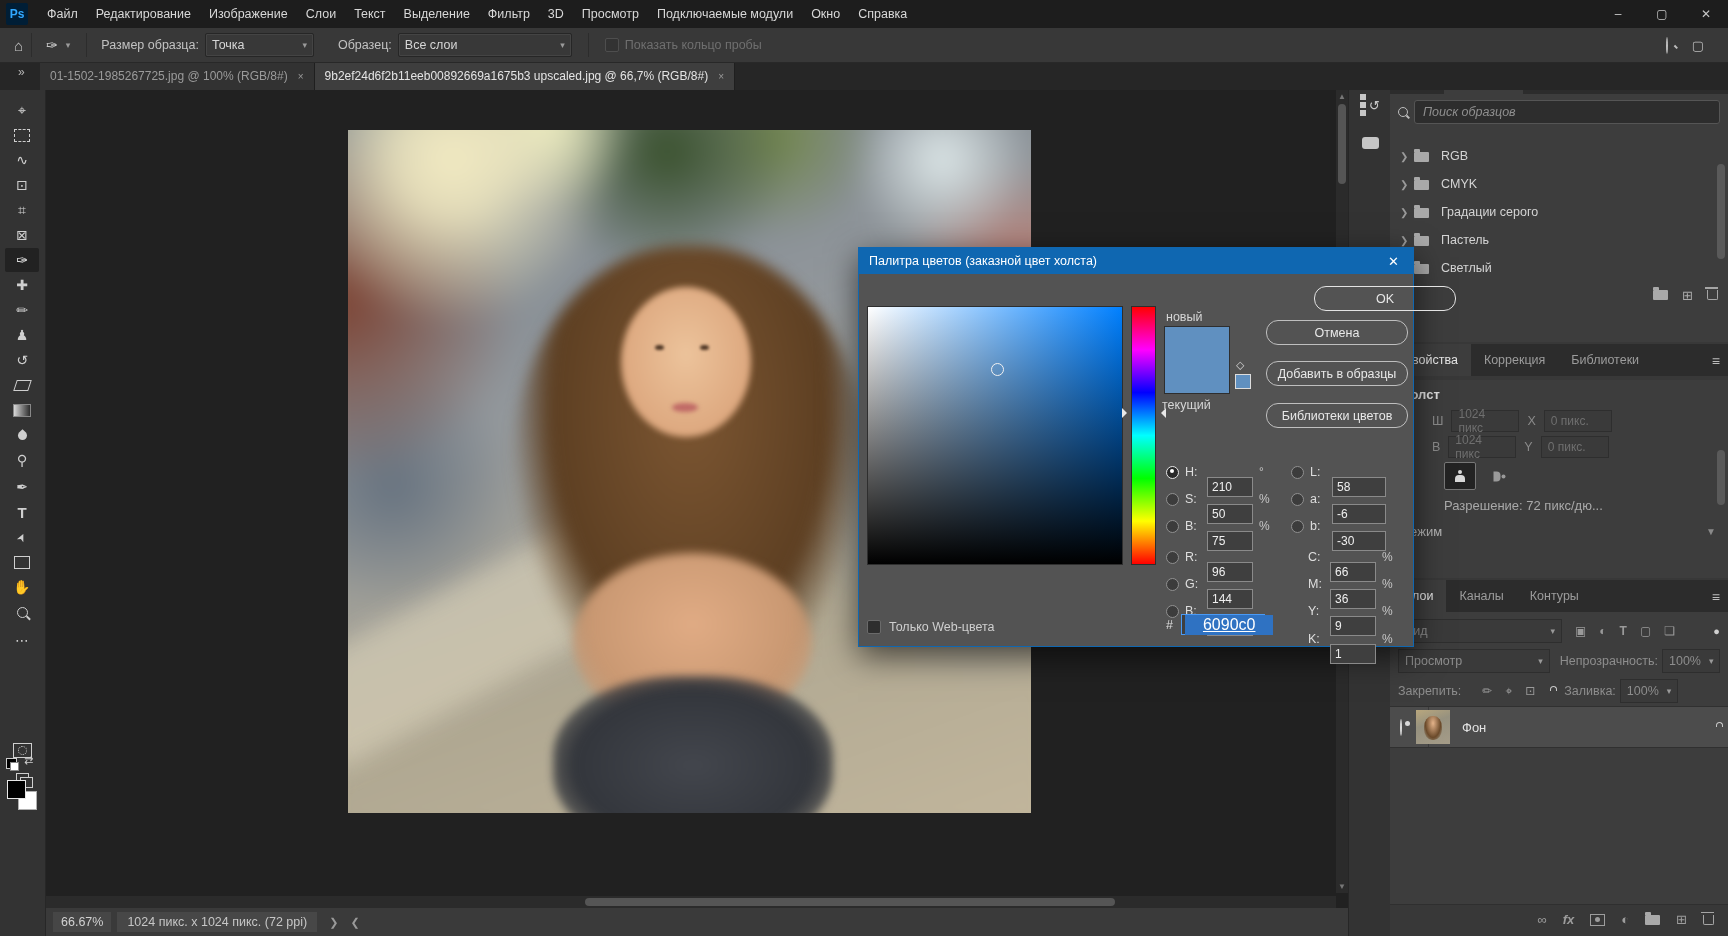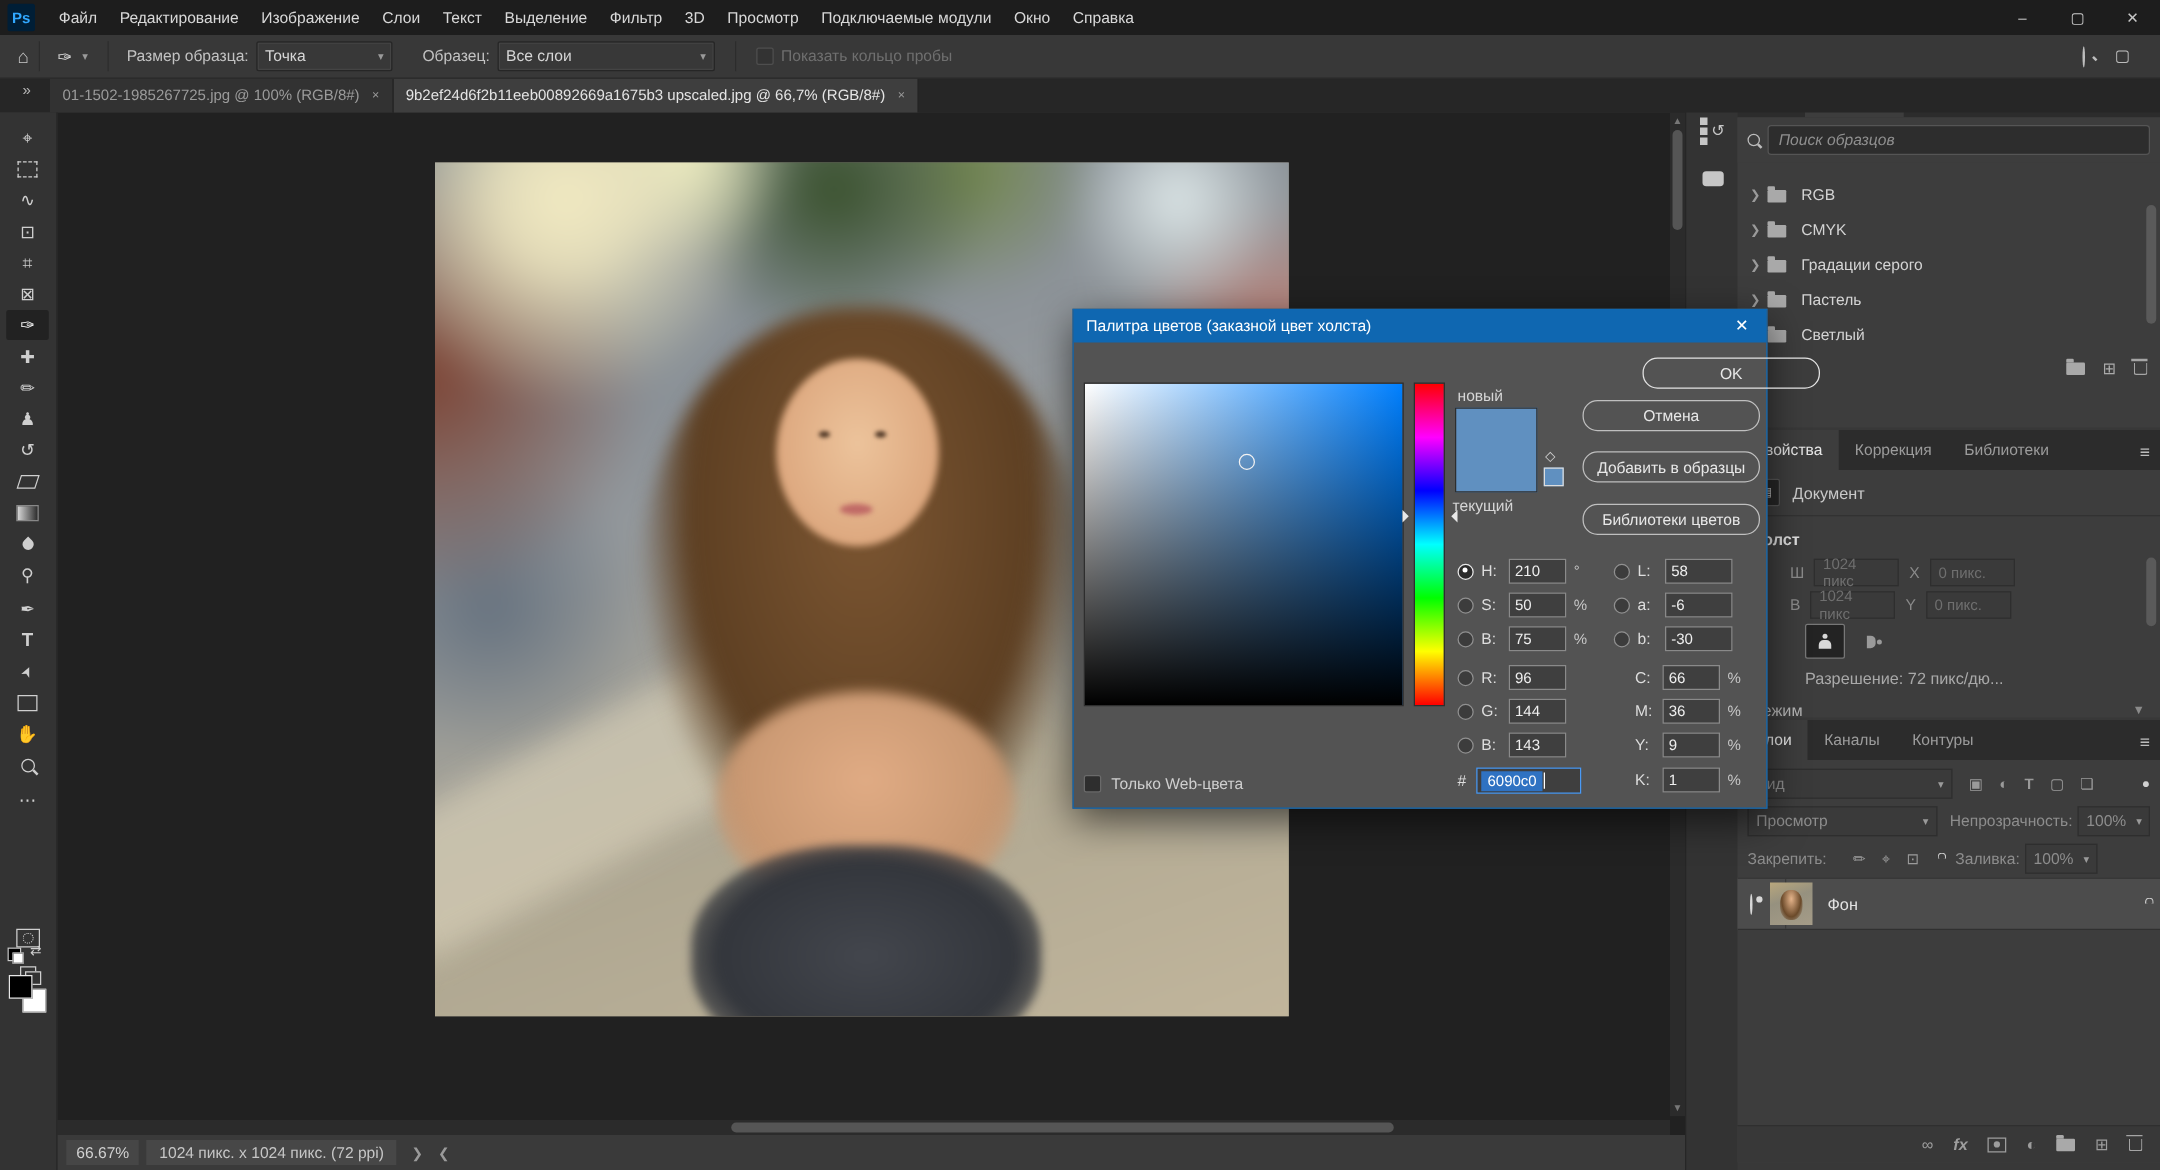--- a/index.html
+++ b/index.html
@@ -169,26 +169,26 @@
   .cur-lbl{position:absolute;left:303px;top:124px;color:#d6d6d6;}
   .gamut-cube{position:absolute;left:377px;top:84px;color:#cfcfcf;font-size:12px;}
   .gamut-sw{position:absolute;left:376px;top:100px;width:14px;height:13px;background:#6090c0;border:1px solid #ddd;}
   .dlg-btn{position:absolute;left:407px;width:140px;height:23px;border:1px solid #bfbfbf;border-radius:12px;
            display:flex;align-items:center;justify-content:center;color:#e8e8e8;background:transparent;font-size:12.5px;}
   .radio{width:11px;height:11px;border:1px solid #909090;border-radius:50%;background:#3c3c3c;display:inline-block;}
   .radio.on{border:1.5px solid #e8e8e8;background:#2a2a2a;position:relative;}
   .radio.on::after{content:"";position:absolute;left:2.5px;top:2.5px;width:4px;height:4px;border-radius:50%;background:#fff;}
   .fld-row{position:absolute;display:flex;align-items:center;gap:6px;}
   .fld-lbl{width:16px;text-align:left;color:#dedede;}
-  .fld-box{width:36px;height:18px;background:#3f3f3f;border:1px solid #8a8a8a;display:flex;align-items:center;padding:0 4px;color:#efefef;font-size:12px;}
+  .fld-box{width:36px;height:18px;background:#3f3f3f;border:1px solid #8a8a8a;display:flex;align-items:center;padding:0 4px;color:#efefef;font-size:12px;margin-top:30px;}
   .fld-box.wide{width:44px;}
   .fld-unit{color:#c6c6c6;font-size:12px;}
   .hexrow{position:absolute;left:307px;top:340px;display:flex;align-items:center;gap:8px;}
   .hexbox{width:76px;height:19px;background:#3f3f3f;border:1.5px solid #4a9af5;display:flex;align-items:center;padding:0 3px;}
-  .hexsel{background:#2f72c2;color:#fff;font-size:12px;padding:1px 5px;}
+  .hexsel{background:#2f72c2;color:#fff;font-size:16px;padding:1px 18px;text-decoration:underline;}
   .caret{width:1px;height:13px;background:#fff;margin-left:1px;}
   .webonly{position:absolute;left:8px;top:298px;display:flex;align-items:center;gap:8px;color:#cfcfcf;margin-top:48px;}
 </style>
 </head>
 <body>
 
 <div id="app">
 
   <div class="menubar">
     <div class="ps-logo">Ps</div>
@@ -420,24 +420,20 @@
     </div>
 
     <div style="margin-top:2px;">
       <div class="ptabs">
         <div class="ptab active">Свойства</div>
         <div class="ptab">Коррекция</div>
         <div class="ptab">Библиотеки</div>
         <span class="pmenu">≡</span>
       </div>
       <div class="panel-body" style="height:198px;position:relative;">
-        <div class="prop-row" style="height:36px;border-bottom:1px solid #323232;">
-          <span class="doc-ico">▤</span>
-          <span>Документ</span>
-        </div>
         <div class="prop-row" style="height:28px;margin-top:4px;">
           <span class="bold-lbl">Холст</span>
         </div>
         <div class="prop-row" style="height:26px;">
           <span class="dim-lbl" style="margin-left:30px;">Ш</span>
           <span class="dis-field">1024 пикс</span>
           <span class="dim-lbl">X</span>
           <span class="dis-field">0 пикс.</span>
         </div>
         <div class="prop-row" style="height:26px;">

